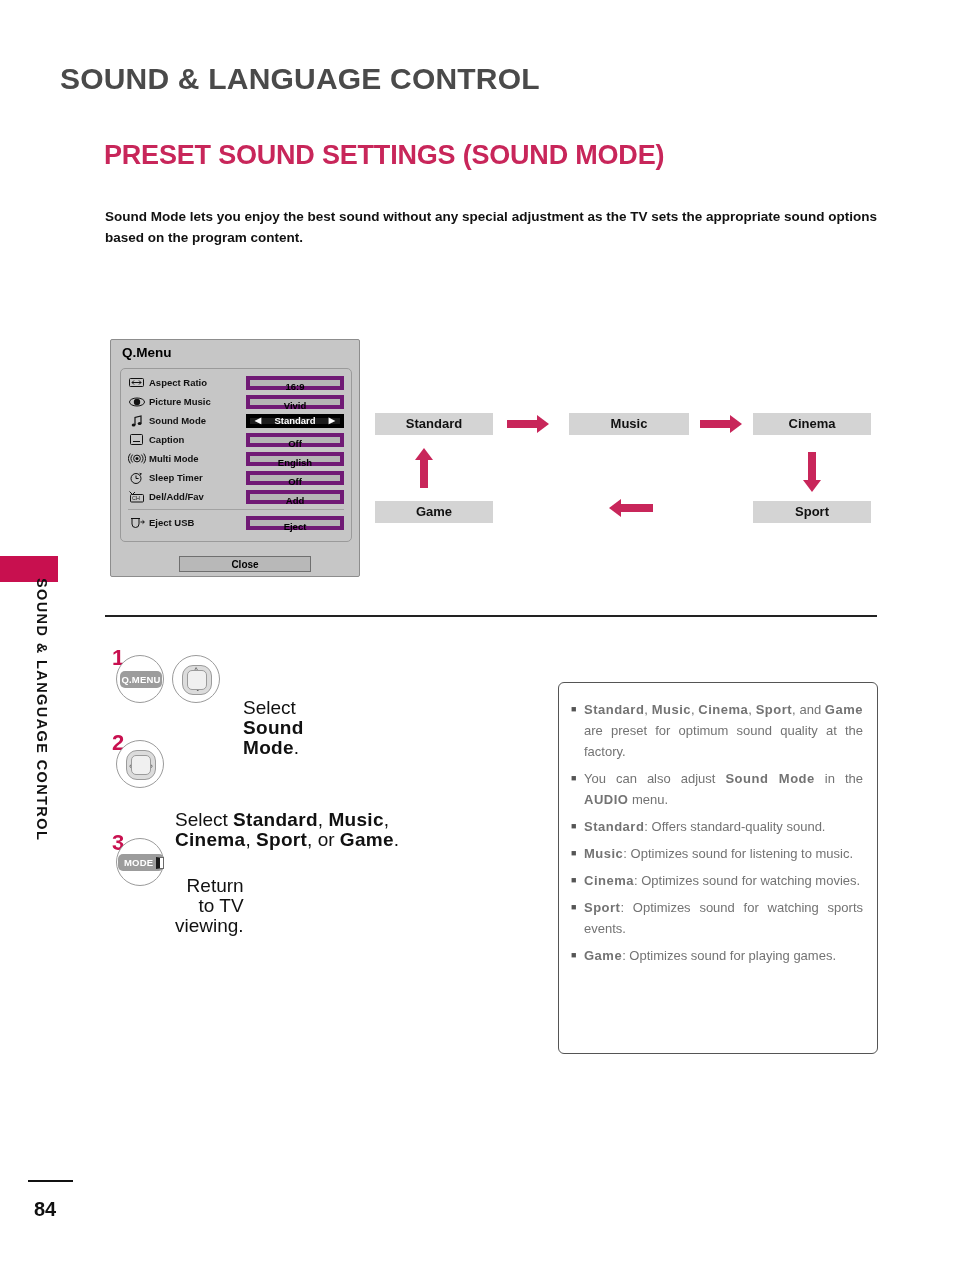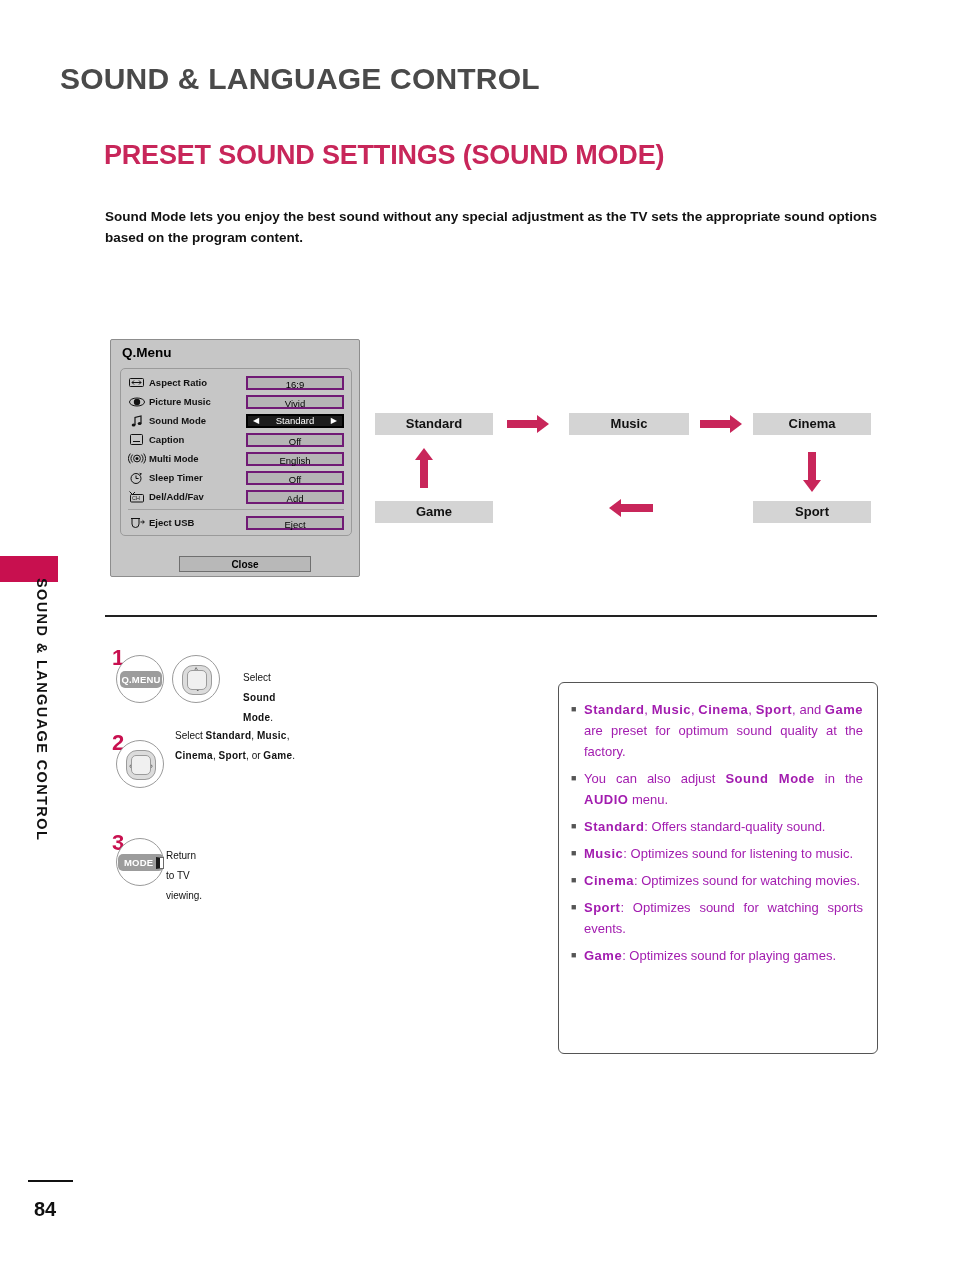--- a/index.html
+++ b/index.html
@@ -96,21 +96,21 @@
   }
   .qmenu-body {
     position: absolute;
     left: 9px;
     top: 28px;
     width: 232px;
     background: #c6c6c6;
     border: 1px solid #9a9a9a;
     border-radius: 5px;
     box-sizing: border-box;
-    padding: 4px 0 3px 0;
+    padding: 4px 0 9px 0;
   }
   .qrow {
     display: flex;
     align-items: center;
     height: 19px;
     padding: 0 7px 0 6px;
     box-sizing: border-box;
   }
   .qrow .ico {
     width: 19px;
@@ -128,23 +128,23 @@
     flex: 1 1 auto;
     white-space: nowrap;
   }
   .qrow .val {
     width: 98px;
     flex: 0 0 98px;
     height: 14px;
     line-height: 14px;
     text-align: center;
     font-size: 9.5px;
-    font-weight: normal;
+    font-weight: bold;
     background: #b5b5b5;
-    border: 2px solid #701a75;
+    border: 4px solid #701a75;
     box-sizing: border-box;
     color: #000;
   }
   .qrow .val.active {
     background: #1c1c1c;
     border-color: #000;
     color: #ffffff;
     display: flex;
     align-items: center;
     justify-content: space-between;
@@ -300,23 +300,24 @@
     box-sizing: border-box;
   }
   .nav-pad .ch {
     position: absolute;
     font-size: 9px;
     color: #555;
     line-height: 1;
   }
   .step-text {
     position: absolute;
-    font-size: 10px;
+    font-size: 19px;
     line-height: 20px;
     color: #111;
+    margin-top: 30px;
   }
   .step-text b { font-weight: bold; letter-spacing: 0.3px; }
 
   
   .notes {
     position: absolute;
     left: 558px;
     top: 682px;
     width: 320px;
     height: 372px;
@@ -333,21 +334,21 @@
     flex: 0 0 13px;
     color: #555;
     font-size: 9px;
     line-height: 21px;
   }
   .note-text {
     flex: 1 1 auto;
     font-size: 13px;
     line-height: 21px;
     text-align: justify;
-    color: #a21caf;
+    color: #737373;
   }
   .note-text b { font-weight: bold; letter-spacing: 0.5px; }
 
   
   .footer-rule {
     position: absolute;
     left: 28px;
     top: 1180px;
     width: 45px;
     height: 2px;
@@ -517,35 +518,35 @@
 
 <div class="step">
   <div class="step-num" style="left:112px; top:730px;">2</div>
   <div class="key-circle" style="left:116px; top:740px; width:48px; height:48px;">
     <div class="nav-pad" style="left:9px; top:9px; width:30px; height:30px;">
       <span class="ch" style="left:2px; top:11px;">‹</span>
       <span class="ch" style="right:2px; top:11px;">›</span>
       <span class="center"></span>
     </div>
   </div>
-  <div class="step-text" style="left:175px; top:726px; width:330px;">
+  <div class="step-text" style="left:175px; top:780px; width:330px;">
     <span>Select </span><b>Standard</b><span>, </span><b>Music</b><span>,</span><br>
     <b>Cinema</b><span>, </span><b>Sport</b><span>, or </span><b>Game</b><span>.</span>
   </div>
 </div>
 
 <div class="step">
   <div class="step-num" style="left:112px; top:830px;">3</div>
   <div class="key-circle" style="left:116px; top:838px; width:48px; height:48px;">
     <div class="key-pill" style="left:1px; top:15px; width:46px; height:17px; justify-content:flex-start; padding-left:6px;">
       <span>MODE</span>
       <span style="display:inline-block;width:10px;height:12px;background:#fff;border:1px solid #6a6a6a;border-left:4px solid #1a1a1a;margin-left:3px;box-sizing:border-box;"></span>
     </div>
   </div>
-  <div class="step-text" style="left:166px; top:846px;">Return to TV viewing.</div>
+  <div class="step-text" style="left:175px; top:846px;text-align:right;">Return to TV viewing.</div>
 </div>
 
 <div class="notes">
   <div class="note-item">
     <span class="note-bullet">■</span>
     <span class="note-text"><b>Standard</b><span>, </span><b>Music</b><span>, </span><b>Cinema</b><span>, </span><b>Sport</b><span>, and </span><b>Game</b><span> are preset for optimum sound quality at the factory.</span></span>
   </div>
   <div class="note-item">
     <span class="note-bullet">■</span>
     <span class="note-text"><span>You can also adjust </span><b>Sound Mode</b><span> in the </span><b>AUDIO</b><span> menu.</span></span>

